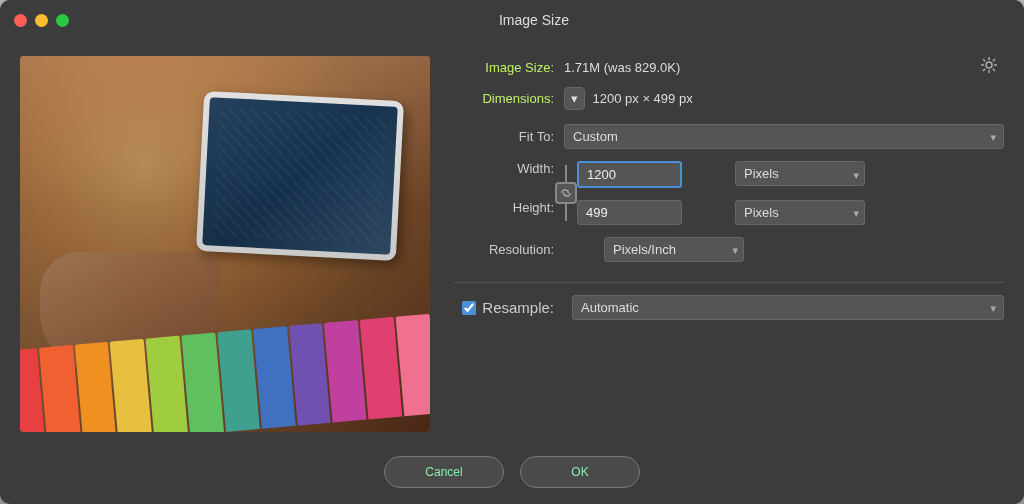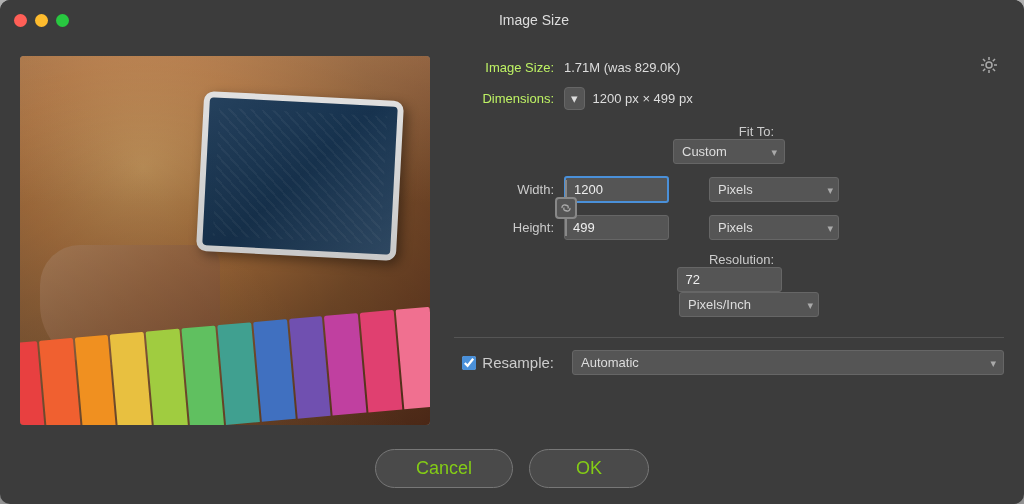--- a/index.html
+++ b/index.html
@@ -132,21 +132,20 @@
       padding: 3px 6px;
       border-radius: 4px;
       cursor: pointer;
       margin-right: 8px;
     }
 
     .form-row {
       display: flex;
       align-items: center;
       margin-bottom: 12px;
-      flex-direction: column;
     }
 
     .form-label {
       color: #ccc;
       font-size: 13px;
       min-width: 100px;
       text-align: right;
       margin-right: 10px;
     }
 
@@ -269,22 +268,22 @@
       justify-content: center;
       gap: 16px;
       padding: 8px 20px 16px;
     }
 
     .footer-btn {
       padding: 8px 40px;
       border-radius: 20px;
       border: 1px solid #777;
       background: #4a4a4a;
-      color: #84cc16;
-      font-size: 18px;
+      color: #86efac;
+      font-size: 12px;
       cursor: pointer;
       min-width: 120px;
     }
 
     .footer-btn.ok-btn {
       background: #4a4a4a;
     }
 
     
     .img-sim {
@@ -382,22 +381,21 @@
     .wh-section {
       display: flex;
       flex-direction: column;
       gap: 12px;
       position: relative;
       margin-bottom: 12px;
     }
 
     .wh-inner {
       display: flex;
-      align-items: center;
-      gap: 0;
+      gap: 13px;
     }
 
     .chain-visual {
       position: absolute;
       left: 97px;
       top: 4px;
       bottom: 4px;
       width: 30px;
       display: flex;
       flex-direction: column;
@@ -550,21 +548,20 @@
               <option>Centimeters</option>
               <option>Millimeters</option>
               <option>Percent</option>
             </select>
           </div>
         </div>
       </div>
 
       <div class="form-row">
         <span class="form-label">Resolution:</span>
-        <input class="form-input no-focus" type="text" value="72" style="">
         <div class="select-wrapper">
           <select>
             <option>Pixels/Inch</option>
             <option>Pixels/Centimeter</option>
           </select>
         </div>
       </div>
 
       <div class="divider"></div>
 

